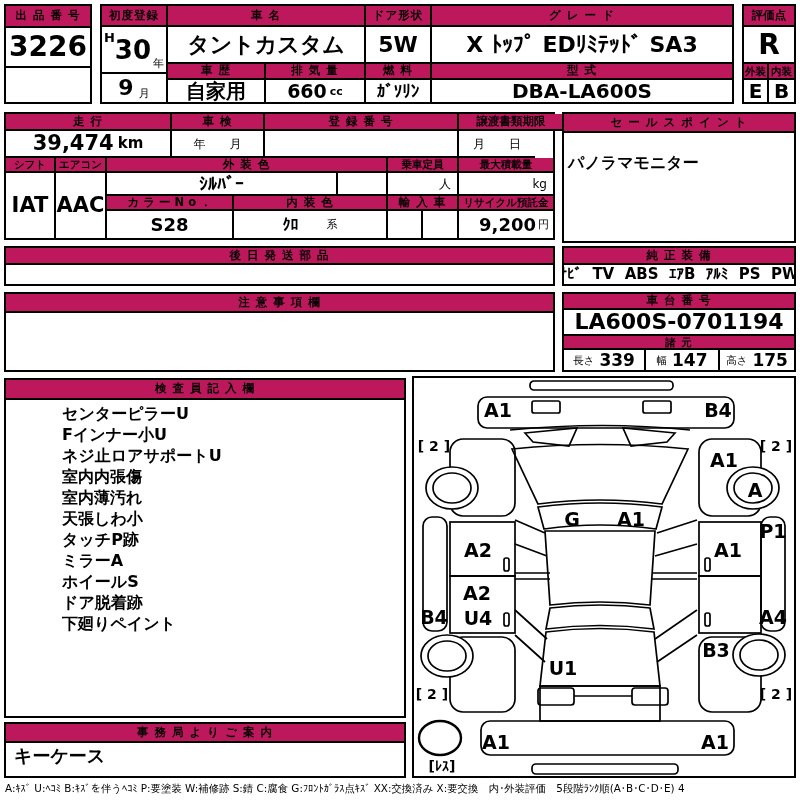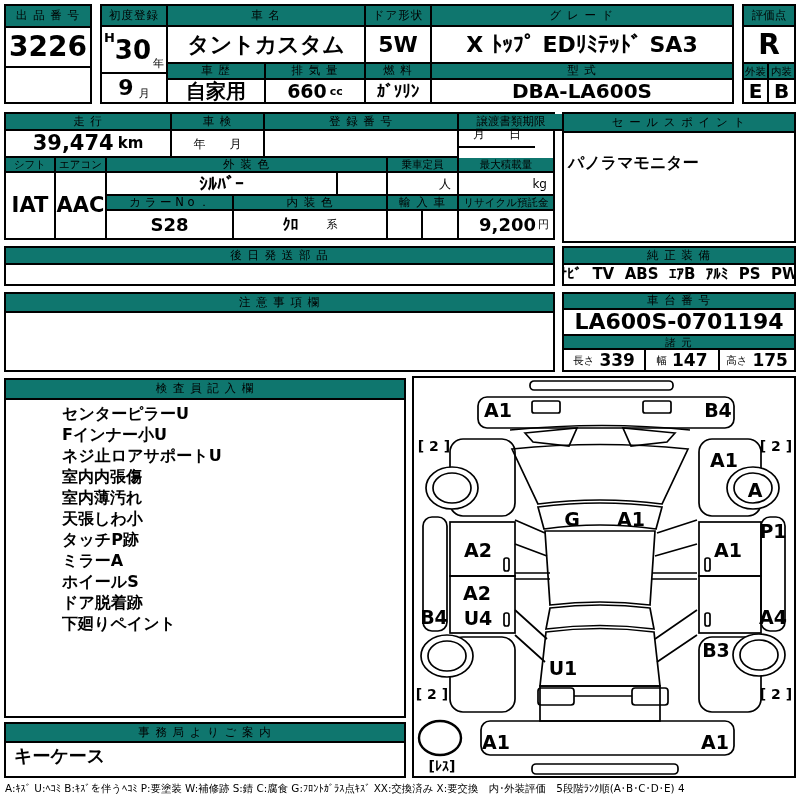--- a/index.html
+++ b/index.html
@@ -1,19 +1,19 @@
 <!DOCTYPE html>
 <html><head>
 <meta charset="utf-8">
 <style>
   html,body{margin:0;padding:0;background:#fff;}
   body{width:800px;height:800px;position:relative;font-family:"DejaVu Sans","Liberation Sans",sans-serif;color:#000;}
   .box{position:absolute;border:2px solid #000;background:#fff;box-sizing:border-box;}
   .cell{position:absolute;box-sizing:border-box;display:flex;align-items:center;justify-content:center;overflow:hidden;line-height:1;}
-  .h{background:#0f766e;font-size:11.5px;letter-spacing:1px;font-weight:normal;}
+  .h{background:#be185d;font-size:11.5px;letter-spacing:1px;font-weight:bold;}
   .br{border-right:2px solid #000;}
   .bb{border-bottom:2px solid #000;}
   .b{font-weight:bold;}
   .left{justify-content:flex-start;}
   .right{justify-content:flex-end;}
   .top{align-items:flex-start;}
   .unit{font-size:11px;font-weight:bold;margin-left:3px;text-align:right;}
   .small{font-size:12px;}
   .note-line{font-weight:bold;font-size:16px;line-height:21px;white-space:nowrap;margin-left:48px;}
   .legend{position:absolute;left:5px;top:782px;width:794px;font-size:10.4px;white-space:nowrap;letter-spacing:0;}
@@ -79,21 +79,21 @@
   <div class="cell h br bb" style="left:166px;top:0;width:93px;height:17px">車 検</div>
   <div class="cell h br bb" style="left:259px;top:0;width:194px;height:17px">登 録 番 号</div>
   <div class="cell h bb" style="left:453px;top:0;width:104px;height:17px;letter-spacing:0">譲渡書類期限</div>
 
   <div class="cell br bb" style="left:0;top:17px;width:166px;height:27px">
     <span class="b" style="font-size:21px">39,474</span>
     <span class="b" style="font-size:15px;margin-left:4px">km</span>
   </div>
   <div class="cell br bb small" style="left:166px;top:17px;width:93px;height:27px">年　　月</div>
   <div class="cell br bb" style="left:259px;top:17px;width:194px;height:27px"></div>
-  <div class="cell bb small" style="left:453px;top:7px;width:76px;height:27px">月　　日</div>
+  <div class="cell bb small" style="left:453px;top:17px;width:76px;height:27px">月　　日</div>
 
   <div class="cell h br bb" style="left:0;top:44px;width:50px;height:15px;letter-spacing:0;font-size:10.5px">シフト</div>
   <div class="cell h br bb" style="left:50px;top:44px;width:51px;height:15px;letter-spacing:0;font-size:10.5px">エアコン</div>
   <div class="cell h br bb" style="left:101px;top:44px;width:281px;height:15px">外 装 色</div>
   <div class="cell h br bb" style="left:382px;top:44px;width:71px;height:15px;letter-spacing:0;font-size:10.5px">乗車定員</div>
   <div class="cell h bb" style="left:453px;top:44px;width:94px;height:15px;letter-spacing:0;font-size:10.5px">最大積載量</div>
 
   <div class="cell b br" style="left:0;top:59px;width:50px;height:65px;font-size:21px">IAT</div>
   <div class="cell b br" style="left:50px;top:59px;width:51px;height:65px;font-size:21px">AAC</div>
   <div class="cell b br bb" style="left:101px;top:59px;width:231px;height:23px;font-size:18px">ｼﾙﾊﾞｰ</div>

